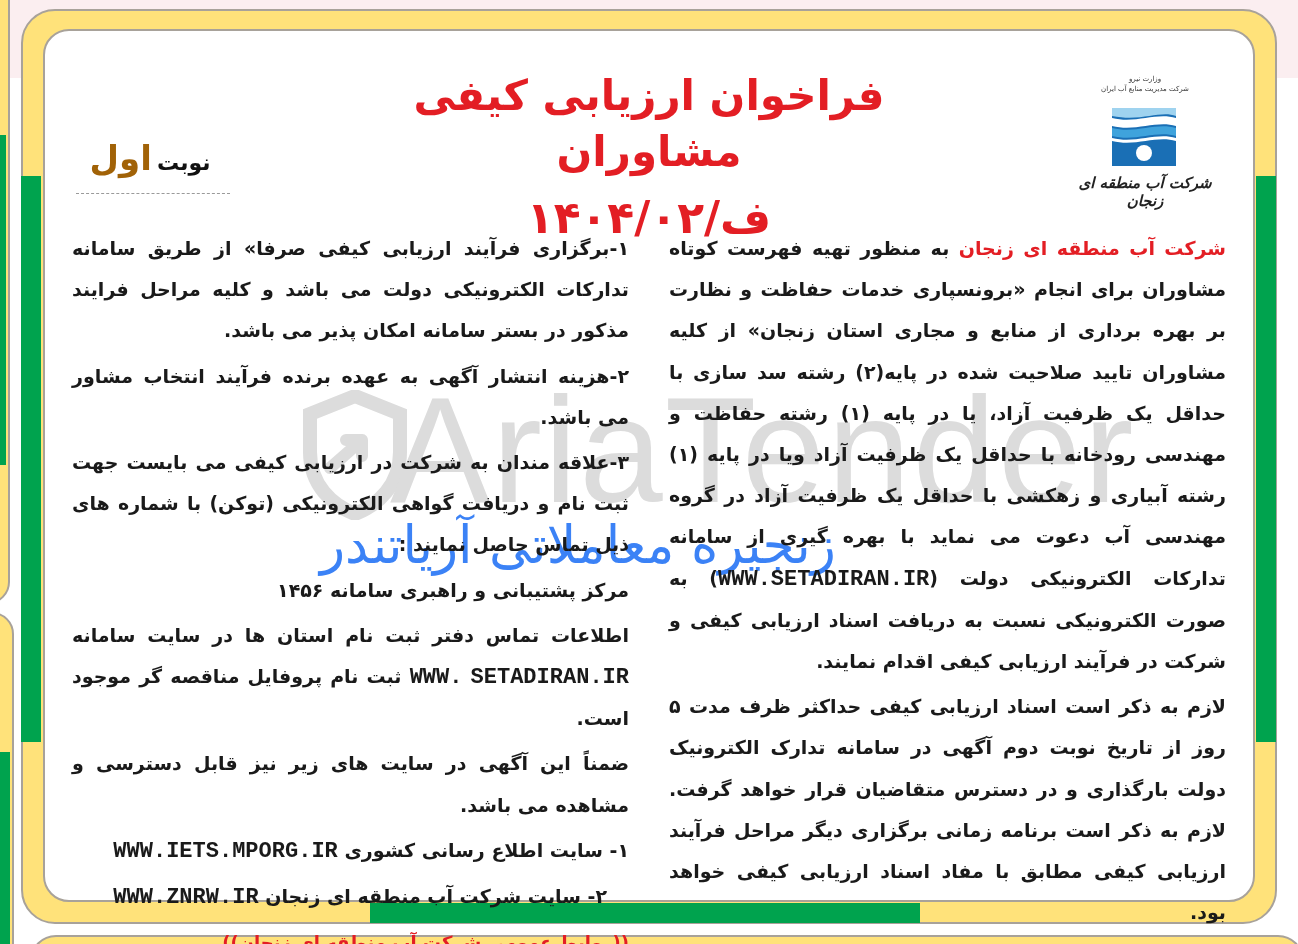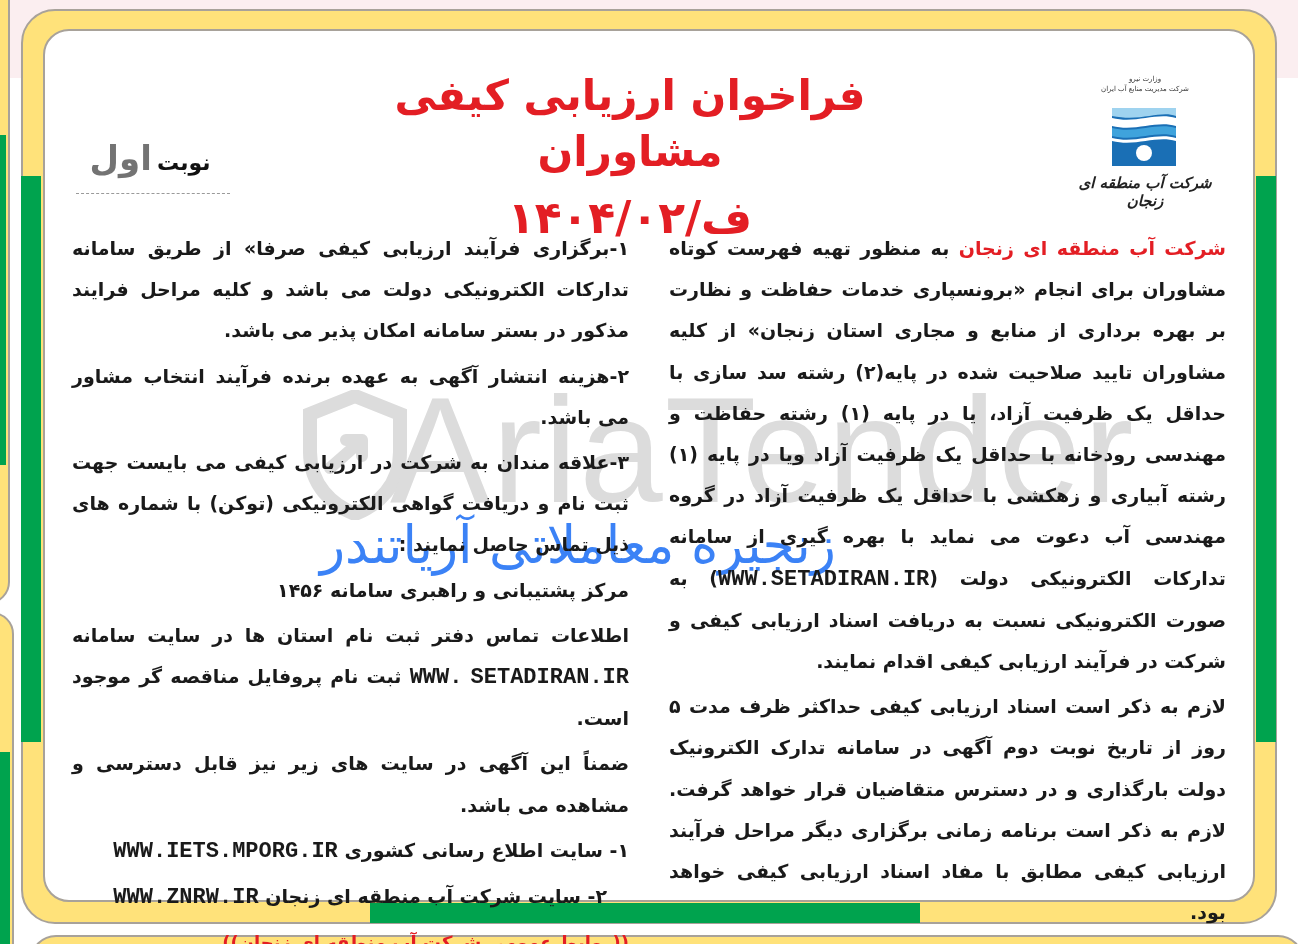--- a/index.html
+++ b/index.html
@@ -71,32 +71,32 @@
     position: absolute; top: 4px; width: 100%; text-align: center; direction: rtl;
     font-family: "DejaVu Serif", serif; font-size: 7px; color: #333; line-height: 10px;
   }
   .logo-box { position: absolute; left: 42px; top: 38px; width: 64px; height: 58px; }
   .logo-name {
     position: absolute; left: 0; top: 104px; width: 100%; text-align: center; direction: rtl;
     font-family: "DejaVu Serif", serif; font-style: italic; font-size: 15px; color: #222; font-weight: bold;
   }
 
   .title {
-    position: absolute; left: 380px; top: 68px; width: 500px; text-align: center; direction: rtl; z-index: 2;
+    position: absolute; left: 399px; top: 68px; width: 500px; text-align: center; direction: rtl; z-index: 2;
     color: #e31e24; font-weight: bold;
   }
   .title-line1 { font-size: 42px; line-height: 56px; }
   .title-line2 { font-size: 44px; line-height: 64px; margin-top: 6px; }
 
   .round-badge {
     position: absolute; left: 70px; top: 138px; width: 160px; height: 56px; z-index: 2;
     direction: rtl; text-align: center;
   }
   .round-badge .w1 { font-size: 22px; font-weight: bold; color: #111; }
-  .round-badge .w2 { font-size: 34px; font-weight: bold; color: #737373; }
+  .round-badge .w2 { font-size: 34px; font-weight: bold; color: #a16207; }
   .round-badge .dash { position: absolute; left: 6px; right: 0; bottom: 0; border-top: 1.5px dashed #9a9a9a; }
 
   
   .col {
     position: absolute; z-index: 2; direction: rtl; text-align: justify; text-align-last: right;
     font-weight: bold; font-size: 19px; line-height: 41.2px; color: #1a1a1a;
   }
   .col-right { left: 665px; top: 224px; width: 565px; }
   .col-left { left: 68px; top: 224px; width: 565px; }
   .col p { margin: 4px; }

